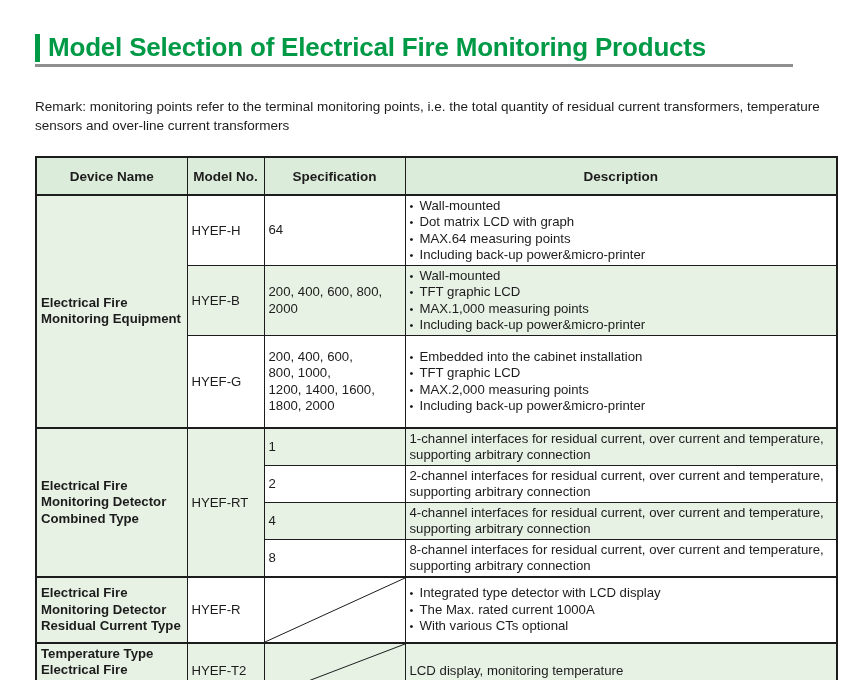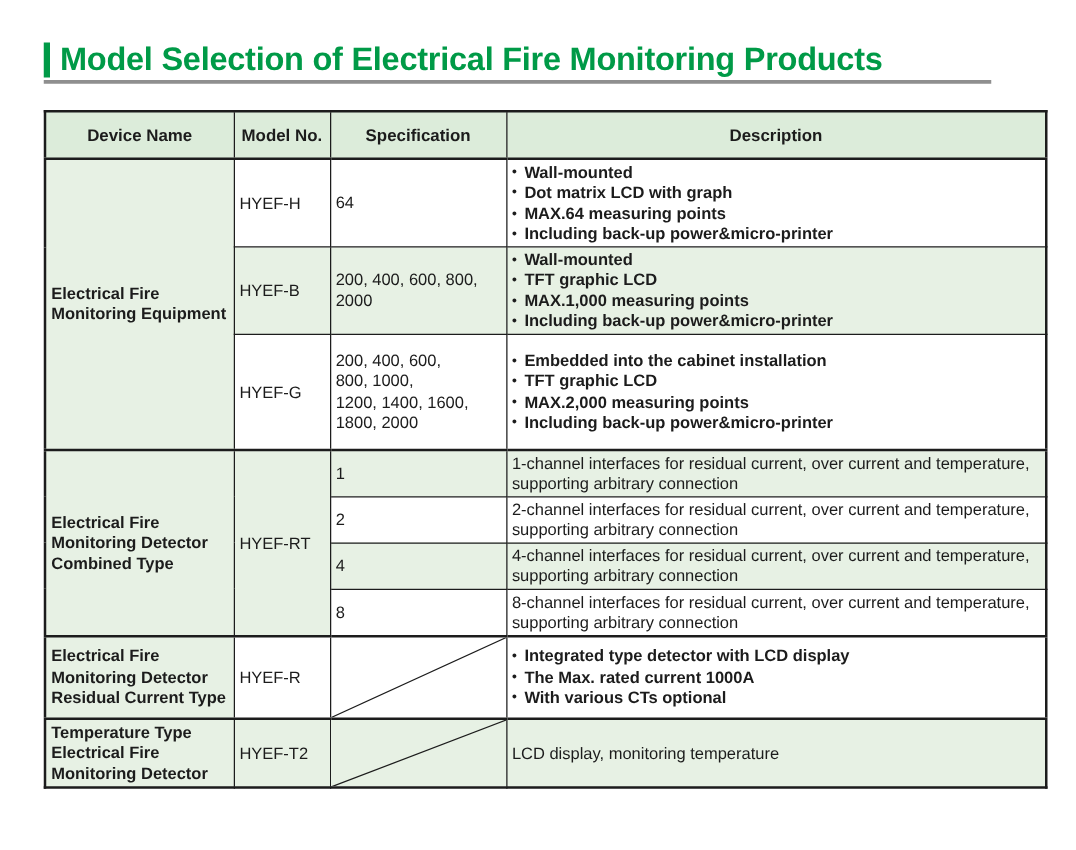--- a/index.html
+++ b/index.html
@@ -61,41 +61,42 @@
   tr.group-start td{border-top:2px solid var(--border);}
   tr.shaded td{background:var(--cell-green);}
   td.device{
     background:var(--cell-green);
     font-weight:bold;text-align:left;
     white-space:pre-line;line-height:16.5px;font-size:13.4px;
   }
   td.model{text-align:left;font-size:13.4px;}
   td.spec{white-space:pre-line;line-height:16.5px;}
   td.desc{text-align:left;}
-  ul.bullets{list-style:none;margin:0;padding:0;font-weight:bold;}
+  ul.bullets{list-style:none;margin:0;padding:0;}
   ul.bullets li{line-height:16.3px;padding-left:10px;position:relative;}
   ul.bullets li::before{content:"•";position:absolute;left:0;top:0;font-size:11px;line-height:16.3px;}
   .desc-par{white-space:pre-line;line-height:16px;}
   td.diag{position:relative;padding:0;}
   td.diag svg{position:absolute;left:0;top:0;width:100%;height:100%;display:block;}
 
   
   tr.h68 td{height:68px;} tr.h67 td{height:67px;} tr.h72 td{height:92px;}
   tr.h34 td{height:34px;} tr.h66 td{height:66px;} tr.h50 td{height:50px;}
 </style>
 </head>
 <body>
 
 <div class="page">
 
   <div class="title-block">
     <span class="title-bar"></span>
     <h1 class="title">Model Selection of Electrical Fire Monitoring Products</h1>
   </div>
 
+  <p class="remark">Remark: monitoring points refer to the terminal monitoring points, i.e. the total quantity of residual current transformers, temperature sensors and over-line current transformers</p>
 
   <table class="products">
     <colgroup>
       <col style="width:151px">
       <col style="width:77px">
       <col style="width:141px">
       <col style="width:432px">
     </colgroup>
     <thead>
       <tr>

